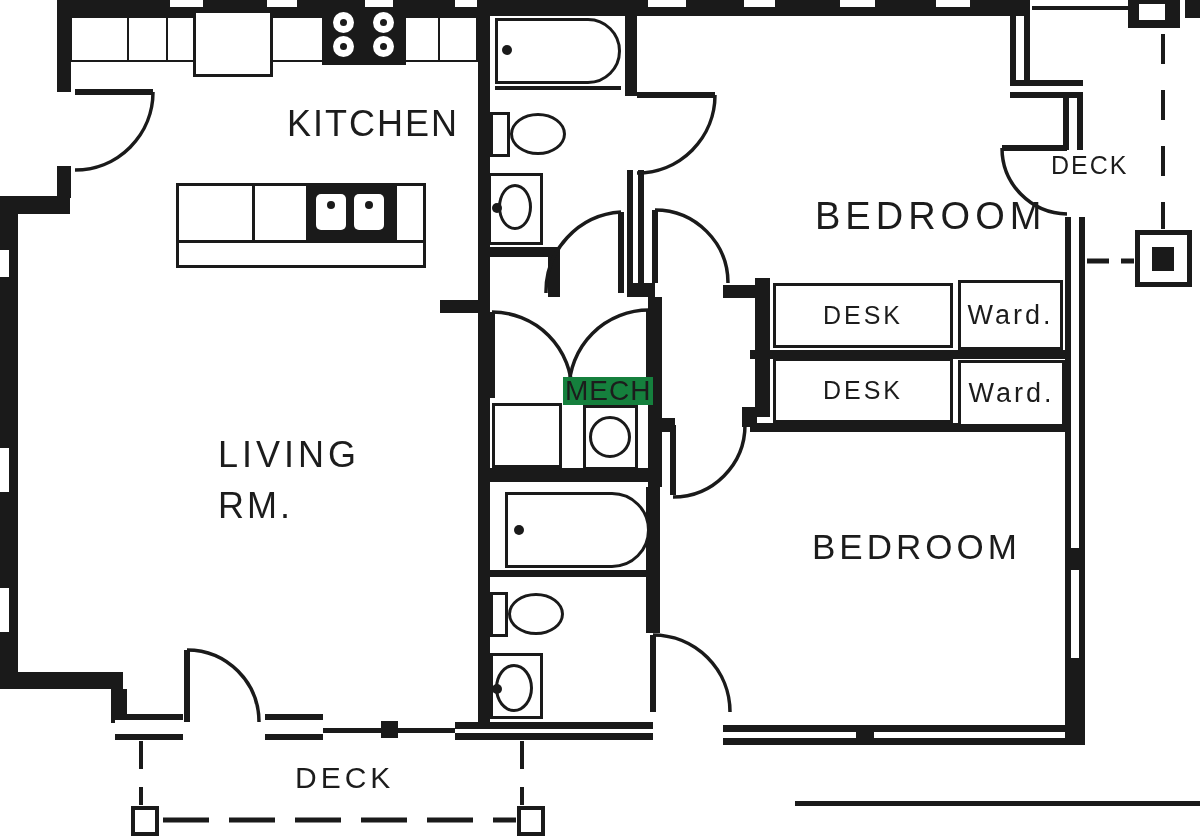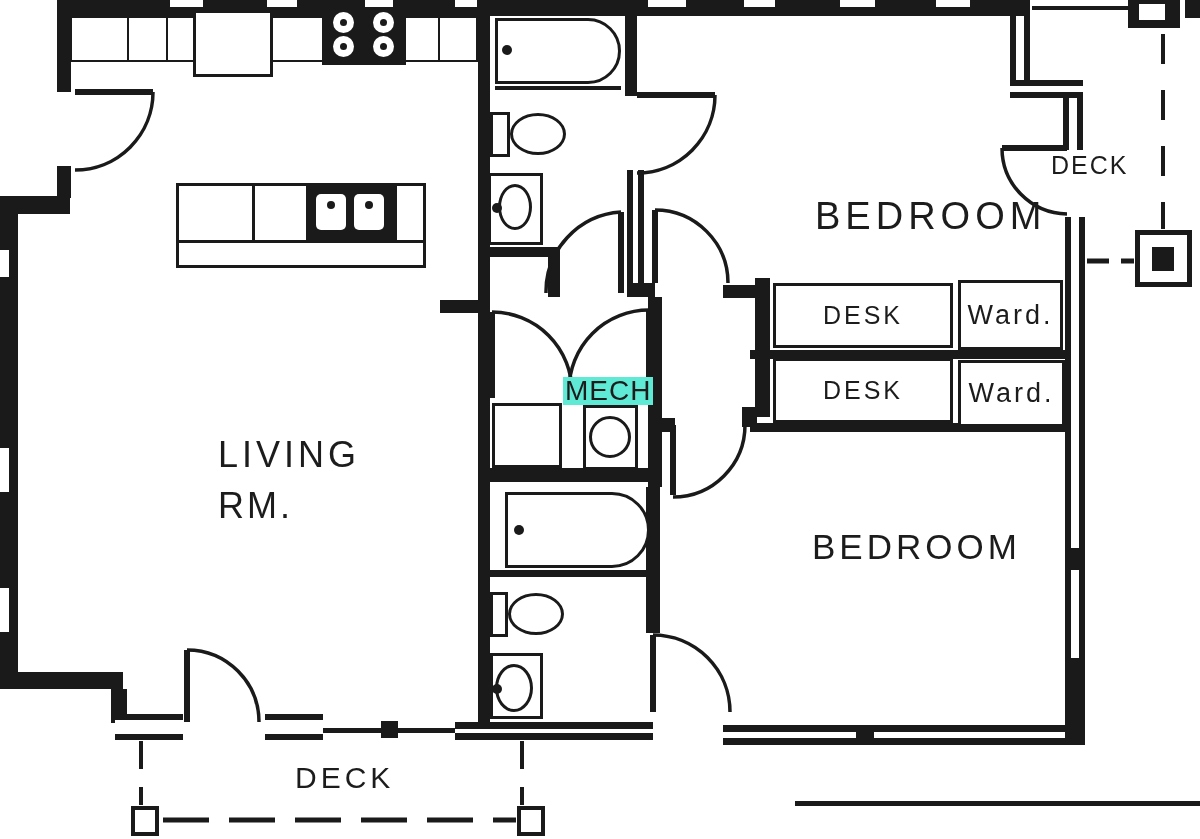--- a/index.html
+++ b/index.html
@@ -14,21 +14,21 @@
   .fill{position:absolute;background:#1a1a1a;}
   .ellipse{border-radius:50%;}
   .dot{position:absolute;background:#1a1a1a;border-radius:50%;}
   .lbl{position:absolute;color:#1c1c1c;white-space:nowrap;line-height:1;}
   .flexc{display:flex;align-items:center;justify-content:center;}
   #lbl-kitchen{left:287px;top:106px;font-size:36px;letter-spacing:2px;}
   #lbl-living1{left:218px;top:437px;font-size:36px;letter-spacing:4px;}
   #lbl-living2{left:218px;top:488px;font-size:36px;letter-spacing:3px;}
   #lbl-bed1{left:815px;top:197px;font-size:38px;letter-spacing:5px;}
   #lbl-bed2{left:812px;top:529px;font-size:35px;letter-spacing:4px;}
-  #lbl-mech{left:563px;top:377px;font-size:28px;letter-spacing:1px;background:#5eead4;padding:0 2px;}
+  #lbl-mech{left:563px;top:377px;font-size:28px;letter-spacing:1px;background:#15803d;padding:0 2px;}
   #lbl-deck-top{left:1051px;top:153px;font-size:25px;letter-spacing:2px;}
   #lbl-deck-bottom{left:295px;top:763px;font-size:30px;letter-spacing:4px;}
   #caption{left:798px;top:750px;font-size:44px;letter-spacing:2px;}
   #caption-underline{left:795px;top:801px;width:405px;height:5px;}
   .deskbox{font-size:25px;letter-spacing:3px;color:#1c1c1c;}
   .wardbox{font-size:27px;letter-spacing:3px;color:#1c1c1c;}
   svg{position:absolute;left:0;top:0;}
 </style>
 </head>
 <body>
@@ -188,20 +188,21 @@
       <path d="M649,310 A80,80 0 0 0 569,390" stroke-width="3.5"></path>
 
       <path d="M1163,34 V229" stroke-width="4" stroke-dasharray="30 26"></path>
       <path d="M1087,261 H1134" stroke-width="5" stroke-dasharray="22 12"></path>
       <path d="M163,820 H516" stroke-width="5" stroke-dasharray="46 20"></path>
       <path d="M141,741 V805" stroke-width="4" stroke-dasharray="28 18"></path>
       <path d="M522,741 V805" stroke-width="4" stroke-dasharray="28 18"></path>
     </g>
   </svg>
 
+  <div class="lbl" id="lbl-kitchen">KITCHEN</div>
   <div class="lbl" id="lbl-living1">LIVING</div>
   <div class="lbl" id="lbl-living2">RM.</div>
   <div class="lbl" id="lbl-bed1">BEDROOM</div>
   <div class="lbl" id="lbl-bed2">BEDROOM</div>
   <div class="lbl" id="lbl-mech">MECH</div>
   <div class="lbl" id="lbl-deck-top">DECK</div>
   <div class="lbl" id="lbl-deck-bottom">DECK</div>
 
   <div class="fill" id="caption-underline"></div>
 

